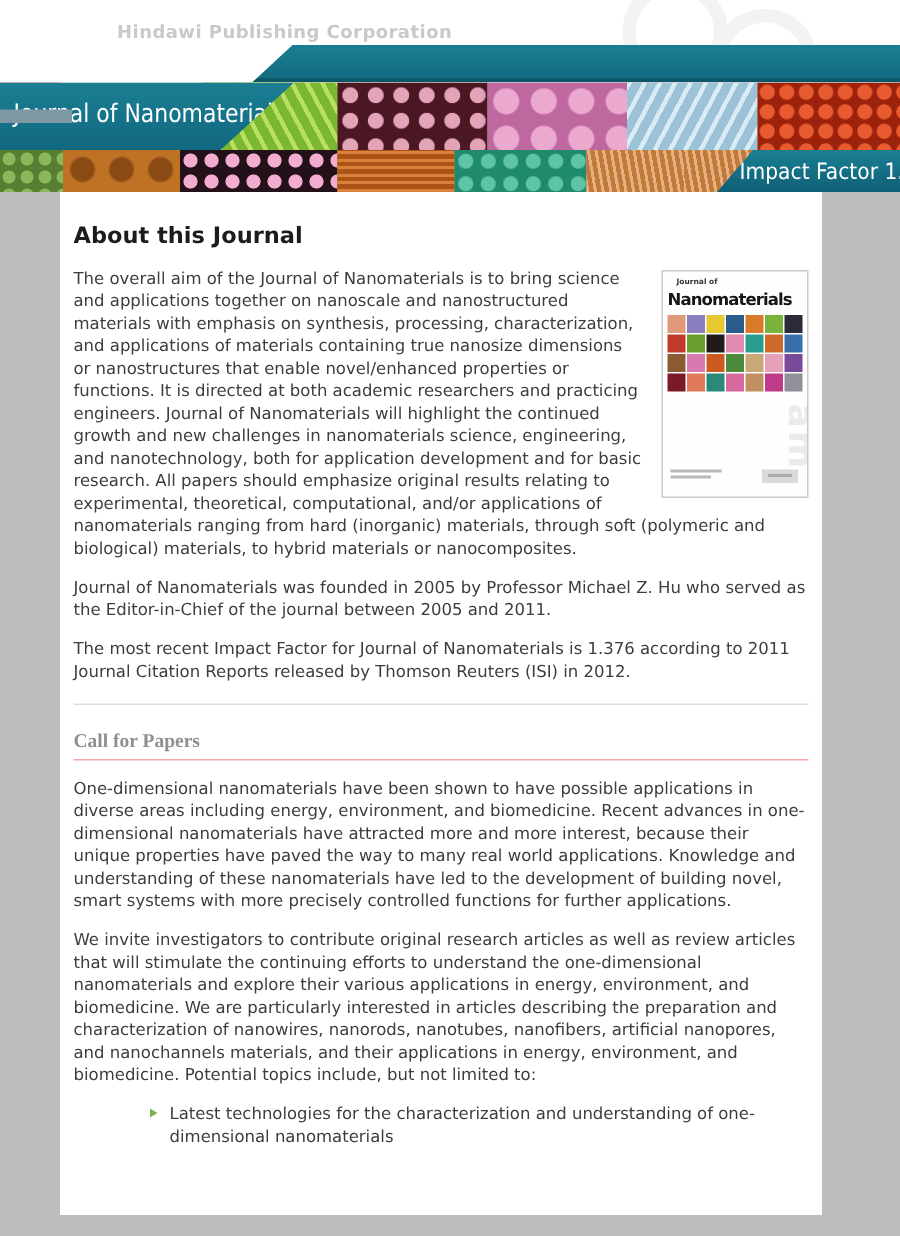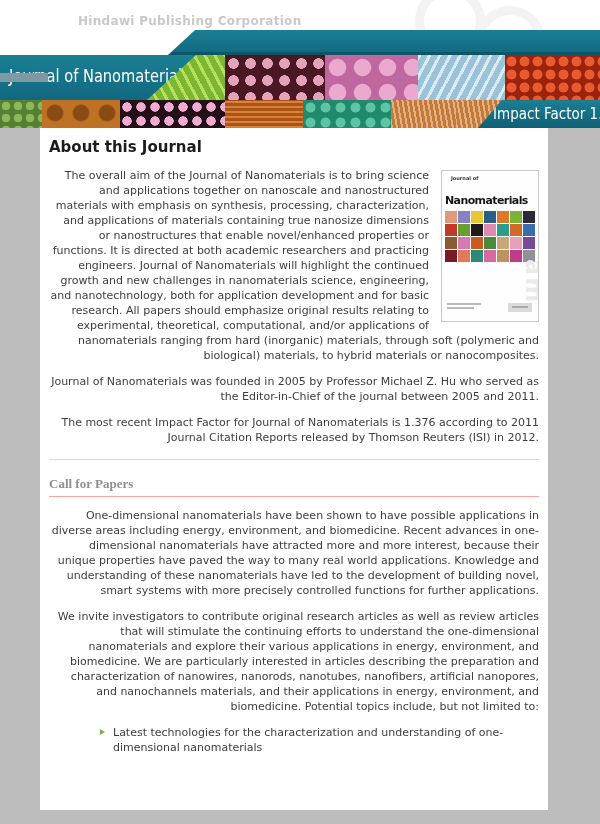--- a/index.html
+++ b/index.html
@@ -59,41 +59,41 @@
     clip-path:polygon(24px 0,100% 0,100% 100%,0 100%);
     text-align:right;
   }
   .impact-flag span{
     display:inline-block;margin:5px 7px 0 0;color:#ffffff;font-size:15px;
     transform:scaleX(.9);transform-origin:right;white-space:nowrap;
   }
   
   .content{
     position:absolute;left:40px;top:128px;width:508px;height:682px;
-    background:#ffffff;box-sizing:border-box;padding:6px 9px 0 9px;overflow:hidden;
+    background:#ffffff;box-sizing:border-box;padding:16px 9px 0 9px;overflow:hidden;
     color:#3d3d3d;font-size:11px;line-height:15px;
   }
   h1{font-size:15px;line-height:19px;color:#1c1c1c;margin:4px 0 11px 0;}
   h2{font-size:14px;line-height:19px;color:#1c1c1c;margin:12px 0 6px 0;}
   h3{font-size:13px;color:#8f8f8f;margin:16px 0 0 0;border-bottom:1px solid #fca5a5;padding-bottom:5px;font-family:Liberation Serif, serif;}
-  p{margin:11px 0;text-align:right;}
+  p{margin:11px 0;}
   .divider{border:0;border-top:1px solid #dcdcdc;margin:14px 0 0 0;}
   ul.topics{margin:11px 0;padding:0 0 0 51px;list-style:none;}
   ul.topics li{position:relative;padding-left:13px;margin:1px 0;}
   ul.topics li::before{
     content:'';position:absolute;left:0;top:4px;
     border-left:5px solid #7cb34a;border-top:3.5px solid transparent;border-bottom:3.5px solid transparent;
   }
   
   .cover{
     float:right;width:96px;height:150px;border:1px solid #c9c9c9;background:#fefefe;
     margin:2px 0 8px 12px;position:relative;overflow:hidden;
   }
   .cover-title-small{font-size:5px;color:#333;margin:5px 0 0 9px;line-height:5px;font-weight:bold;}
-  .cover-title{font-size:11px;font-weight:bold;color:#161616;margin:12px 0 0 3px;letter-spacing:-.6px;white-space:nowrap;}
+  .cover-title{font-size:11px;font-weight:bold;color:#161616;margin:1px 0 0 3px;letter-spacing:-.6px;white-space:nowrap;}
   .cover-grid{display:grid;grid-template-columns:repeat(7,12px);gap:1px;width:90px;margin:3px auto 0 auto;}
   .cover-grid span{height:12px;display:block;}
   .cover-watermark{
     position:absolute;right:-3px;top:88px;writing-mode:vertical-rl;
     font-size:24px;font-weight:bold;color:#ebebeb;letter-spacing:2px;
   }
   .fineprint-left{position:absolute;left:5px;bottom:10px;}
   .fineprint-left i{display:block;height:2px;background:#b9b9b9;margin-bottom:2px;}
   .fp1{width:34px;} .fp2{width:27px;}
   .fineprint-right{position:absolute;right:6px;bottom:9px;width:24px;height:9px;background:#dadada;}

